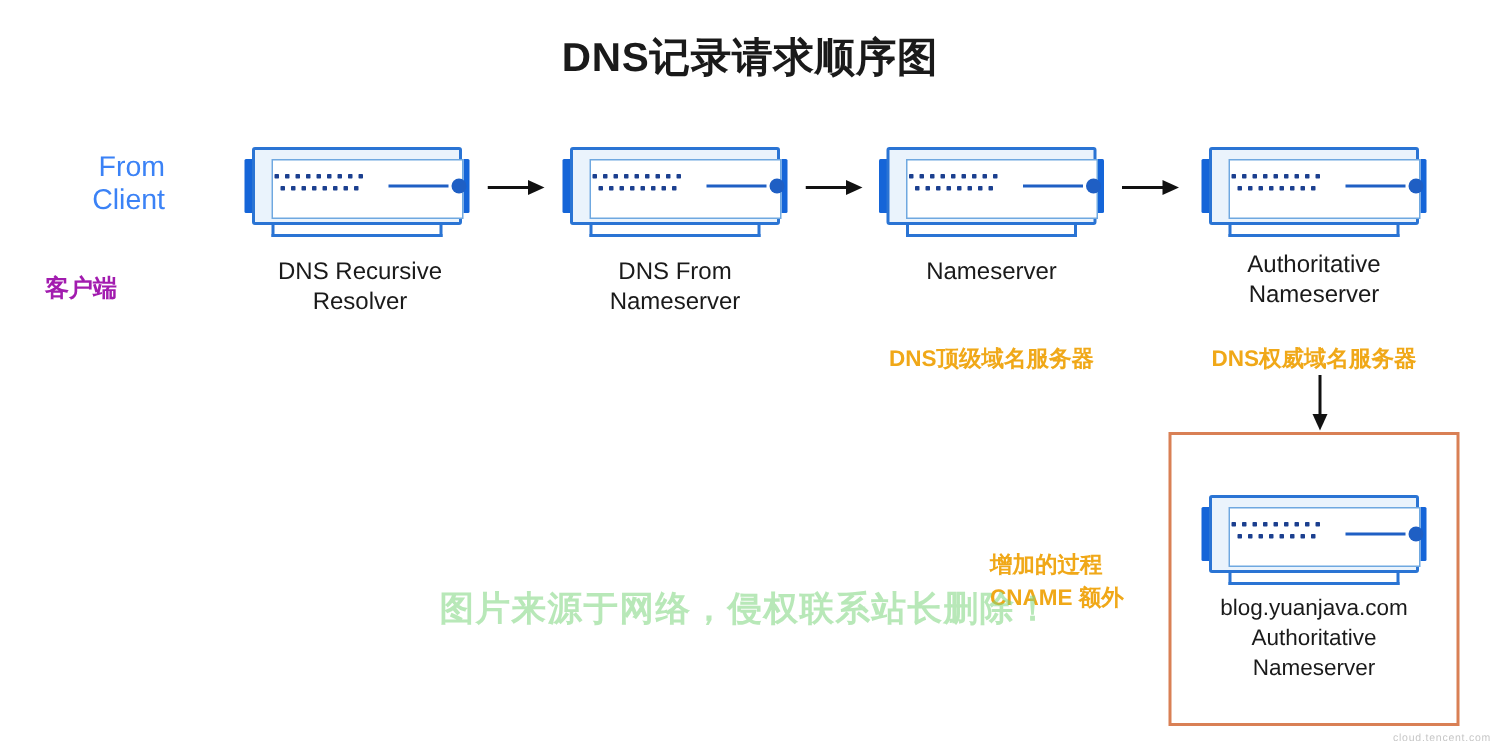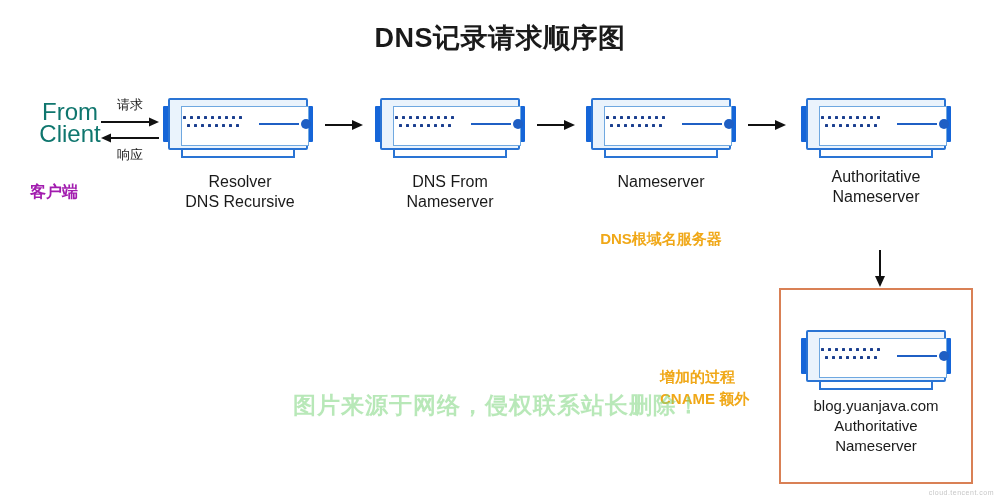--- a/index.html
+++ b/index.html
@@ -30,24 +30,24 @@
     color: #1a1a1a;
     letter-spacing: 0.5px;
   }
 
   
   .client-text {
     position: absolute;
     left: 30px;
     top: 101px;
     width: 80px;
-    text-align: center;
-    font-size: 24px;
+    text-align: right;
+    font-size: 19px;
     line-height: 22px;
-    color: #0f766e;
+    color: #3b82f6;
   }
   .client-cn {
     position: absolute;
     left: 30px;
     top: 182px;
     font-size: 16px;
     font-weight: bold;
     color: #a21caf;
   }
 
@@ -238,30 +238,20 @@
 <div id="canvas">
 
   <div class="title">DNS记录请求顺序图</div>
 
   <div class="client-text">
     <div>From</div>
     <div>Client</div>
   </div>
   <div class="client-cn">客户端</div>
 
-  <div class="reqres">
-    <div class="lbl top">请求</div>
-    <div class="lbl bottom">响应</div>
-    <svg width="62" height="36" viewBox="0 0 62 36">
-      <line x1="2" y1="9" x2="54" y2="9" stroke="#111" stroke-width="2"></line>
-      <polygon points="60,9 50,4.5 50,13.5" fill="#111"></polygon>
-      <line x1="8" y1="25" x2="60" y2="25" stroke="#111" stroke-width="2"></line>
-      <polygon points="2,25 12,20.5 12,29.5" fill="#111"></polygon>
-    </svg>
-  </div>
 
   <div class="server" style="left:163px; top:98px;">
     <div class="tab left"></div>
     <div class="tab right"></div>
     <div class="frame">
       <div class="panel"></div>
     </div>
     <div class="base"></div>
     <div class="dots">
         <i style="left: 0px; top: 0px;"></i>
@@ -279,22 +269,22 @@
         <i style="left: 24.5px; top: 8px;"></i>
         <i style="left: 31.5px; top: 8px;"></i>
         <i style="left: 38.5px; top: 8px;"></i>
         <i style="left: 45.5px; top: 8px;"></i>
         <i style="left: 52.5px; top: 8px;"></i>
       </div>
     <div class="wire"></div>
     <div class="led"></div>
   </div>
   <div class="node-label" style="left:130px; top:172px;">
+    <div>DNS Recursive</div>
     <div>Resolver</div>
-    <div>DNS Recursive</div>
   </div>
 
   <svg class="h-arrow" style="left:325px; top:115px;" width="40" height="20" viewBox="0 0 40 20">
     <line x1="0" y1="10" x2="30" y2="10" stroke="#111" stroke-width="2"></line>
     <polygon points="38,10 27,5 27,15" fill="#111"></polygon>
   </svg>
 
   <div class="server" style="left:375px; top:98px;">
     <div class="tab left"></div>
     <div class="tab right"></div>
@@ -359,21 +349,21 @@
         <i style="left: 38.5px; top: 8px;"></i>
         <i style="left: 45.5px; top: 8px;"></i>
         <i style="left: 52.5px; top: 8px;"></i>
       </div>
     <div class="wire"></div>
     <div class="led"></div>
   </div>
   <div class="node-label" style="left:551px; top:172px;">
     <div>Nameserver</div>
   </div>
-  <div class="node-cn" style="left:541px; top:230px;">DNS根域名服务器</div>
+  <div class="node-cn" style="left:541px; top:230px;">DNS顶级域名服务器</div>
 
   <svg class="h-arrow" style="left:748px; top:115px;" width="40" height="20" viewBox="0 0 40 20">
     <line x1="0" y1="10" x2="30" y2="10" stroke="#111" stroke-width="2"></line>
     <polygon points="38,10 27,5 27,15" fill="#111"></polygon>
   </svg>
 
   <div class="server" style="left:801px; top:98px;">
     <div class="tab left"></div>
     <div class="tab right"></div>
     <div class="frame">
@@ -399,20 +389,21 @@
         <i style="left: 45.5px; top: 8px;"></i>
         <i style="left: 52.5px; top: 8px;"></i>
       </div>
     <div class="wire"></div>
     <div class="led"></div>
   </div>
   <div class="node-label" style="left:766px; top:167px;">
     <div>Authoritative</div>
     <div>Nameserver</div>
   </div>
+  <div class="node-cn" style="left:756px; top:230px;">DNS权威域名服务器</div>
 
   <svg class="v-arrow" style="left:870px; top:250px;" width="20" height="38" viewBox="0 0 20 38">
     <line x1="10" y1="0" x2="10" y2="28" stroke="#111" stroke-width="2"></line>
     <polygon points="10,37 5,26 15,26" fill="#111"></polygon>
   </svg>
 
   <div class="cname-note">
     <div>增加的过程</div>
     <div>CNAME 额外</div>
   </div>

